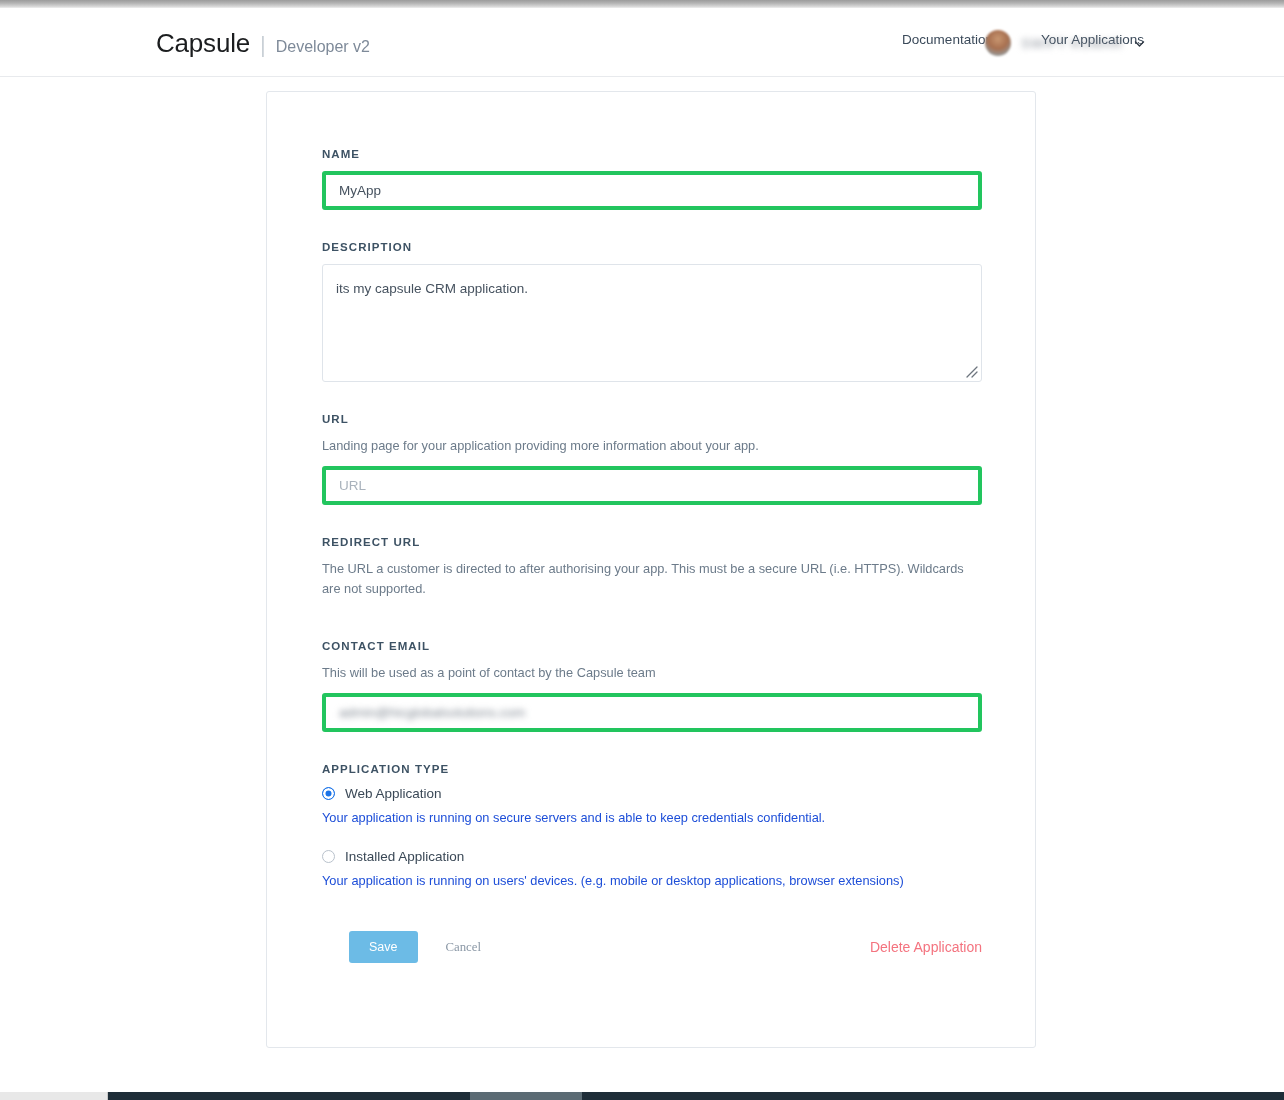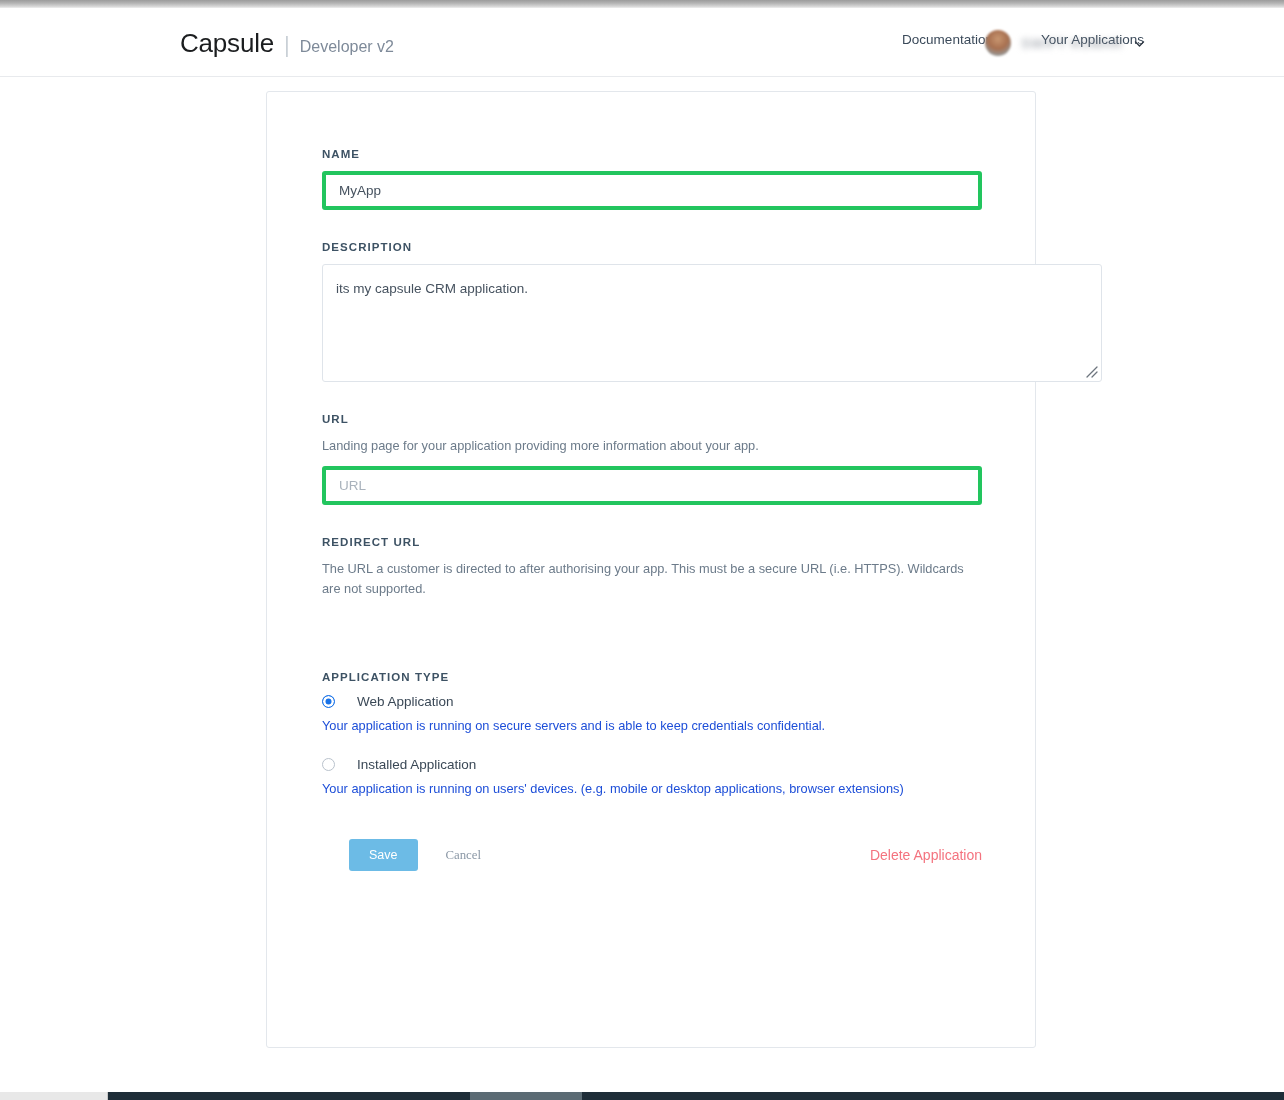--- a/index.html
+++ b/index.html
@@ -51,21 +51,20 @@
   .brand {
     position: absolute; left: 156px; top: 20px;
     display: flex; align-items: baseline; gap: 0;
     white-space: nowrap;
   }
   .brand-name {
     font-size: 26px;
     color: #1b1d1f;
     letter-spacing: -0.2px;
     font-weight: 400;
-    margin-left: 24px;
   }
   .brand-sep {
     color: #c9d0d6;
     font-size: 22px;
     margin: 0 10px;
     font-weight: 300;
   }
   .brand-sub {
     font-size: 16px;
     color: #7e8a99;
@@ -146,21 +145,21 @@
     font-family: "Liberation Sans", sans-serif;
     font-size: 13.5px;
     color: #46525f;
     padding: 0 13px;
     outline: none;
     display: flex; align-items: center;
   }
   .f-input.placeholder { color: #a9b2bc; }
   .f-textarea {
     position: relative;
-    width: 780px; height: 118px;
+    width: 660px; height: 118px;
     border: 1px solid #dfe4ea;
     border-radius: 3px;
     background: #fff;
     font-size: 13.5px;
     color: #46525f;
     padding: 14px 13px;
     line-height: 19px;
   }
   .resize-grip {
     position: absolute; right: 3px; bottom: 3px;
@@ -171,21 +170,21 @@
   .redact {
     filter: blur(3.4px);
     color: #7f8791;
     user-select: none;
   }
   .redact-inline { display: inline; }
   .gap-md { height: 31px; }
 
   
   .radio-row {
-    display: flex; align-items: center; gap: 22px;
+    display: flex; align-items: center; gap: 10px;
     margin-bottom: 7px;
     cursor: pointer;
   }
   .radio {
     width: 13px; height: 13px; border-radius: 50%;
     border: 1px solid #b9c2cc; background: #fff;
     flex: none; position: relative;
   }
   .radio.checked {
     border: 1px solid #1a73e8;
@@ -295,20 +294,27 @@
 
       <div class="gap-md"></div>
 
       <div class="field">
         <div class="f-label">REDIRECT URL</div>
         <div class="f-help">The URL a customer is directed to after authorising your app. This must be a secure URL (i.e. HTTPS). Wildcards are not supported.</div>
       </div>
 
       <div class="gap-md"></div>
 
+      <div class="field">
+        <div class="f-label">CONTACT EMAIL</div>
+        <div class="f-help">This will be used as a point of contact by the Capsule team</div>
+        <div class="f-input">
+          <span class="redact">admin@hicglobalsolutions.com</span>
+        </div>
+      </div>
 
       <div class="gap-md"></div>
 
       <div class="field">
         <div class="f-label">APPLICATION TYPE</div>
 
         <div class="radio-row">
           <span class="radio checked"></span>
           <span class="radio-label">Web Application</span>
         </div>

